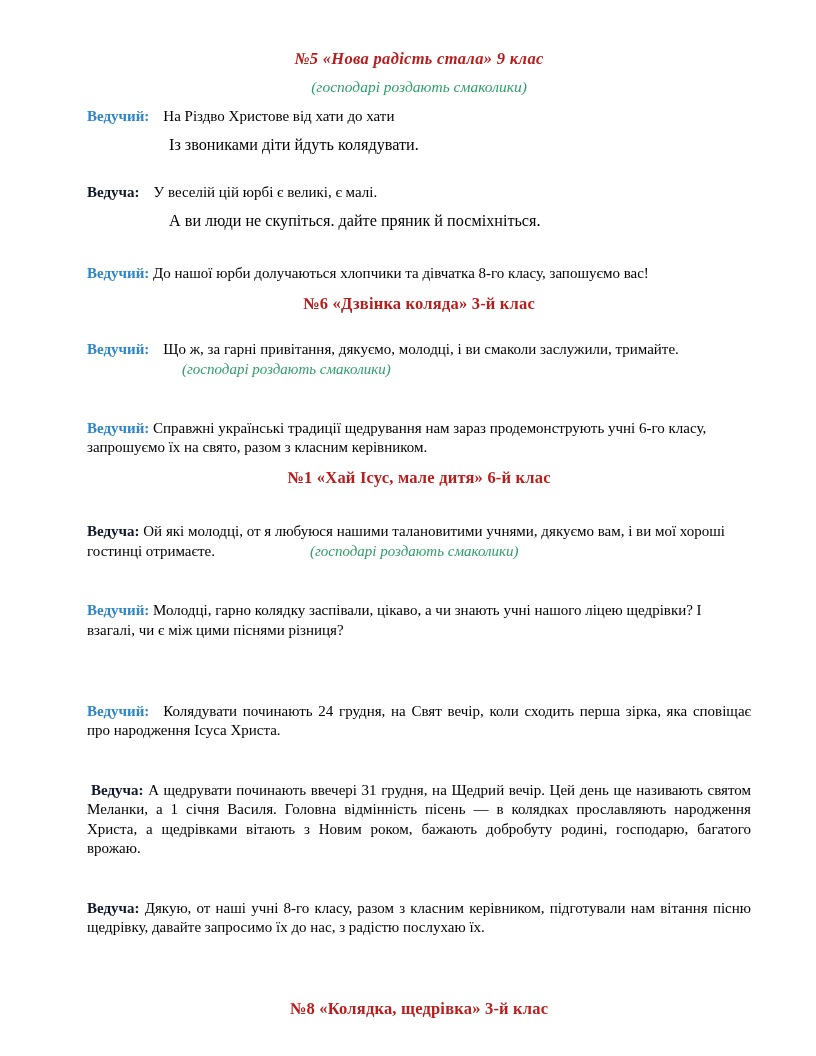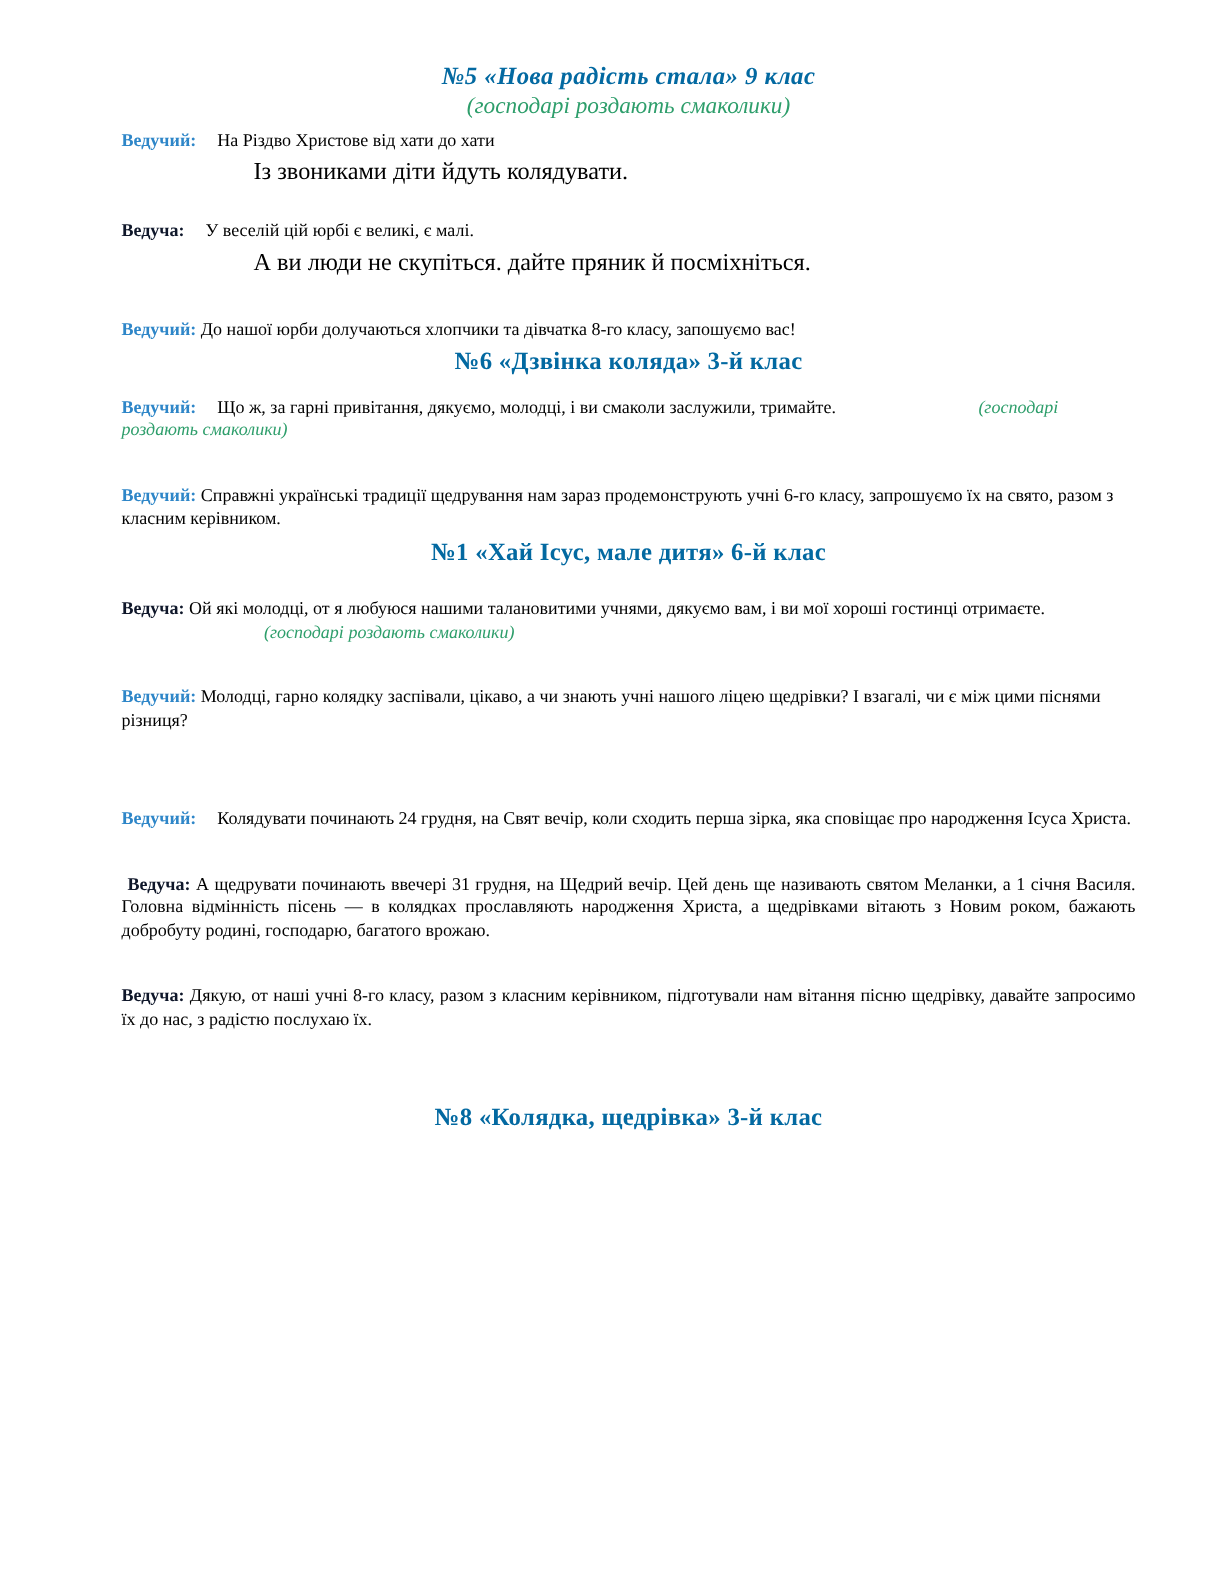--- a/index.html
+++ b/index.html
@@ -23,44 +23,44 @@
     padding: 40px 56px 40px 78px;
     overflow: hidden;
   }
   .content {
     width: 682px;
   }
 
   
   .song-title {
     text-align: center;
-    color: #0369a1;
+    color: #b91c1c;
     font-weight: bold;
     font-size: 16.5px;
     line-height: 1.30;
     letter-spacing: 0.2px;
-    margin: 0;
+    margin: 8px;
   }
   .song-title.italic {
     font-style: italic;
     letter-spacing: 0.3px;
   }
   .song-subtitle {
     text-align: center;
     color: #2e9e6b;
     font-style: italic;
     font-size: 15.5px;
     line-height: 1.30;
     margin: 0 0 4px 0;
   }
 
   
   p.line {
-    margin: 3px;
-    font-size: 12px;
+    margin: 9px;
+    font-size: 15px;
     line-height: 1.295;
     text-align: left;
   }
   p.line.justify {
     text-align: justify;
     text-justify: inter-word;
   }
   p.line.indent {
     text-indent: 4px;
   }

